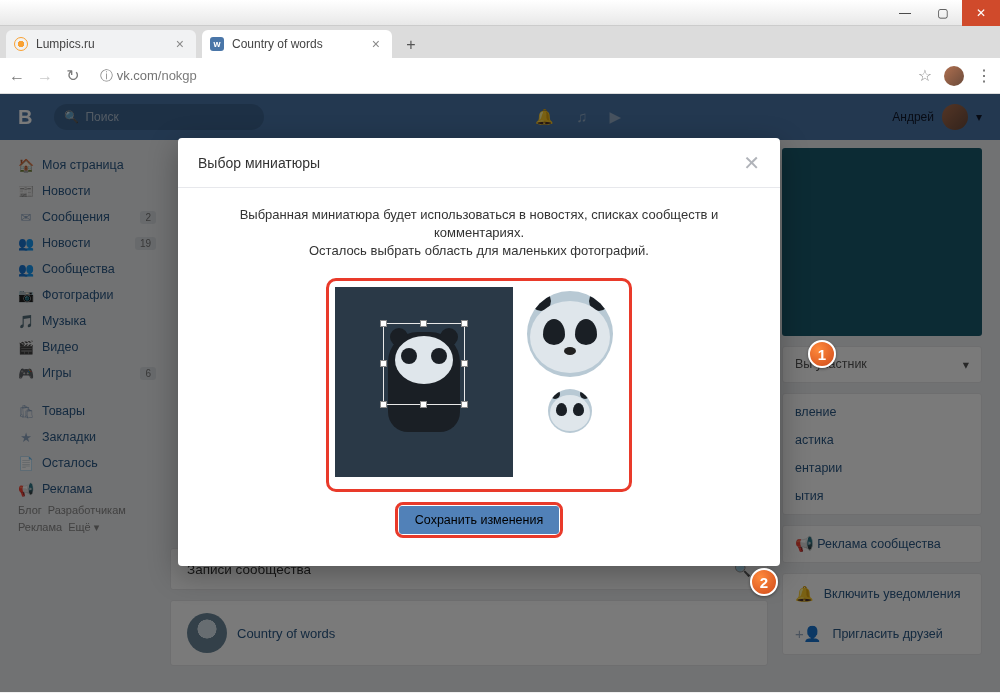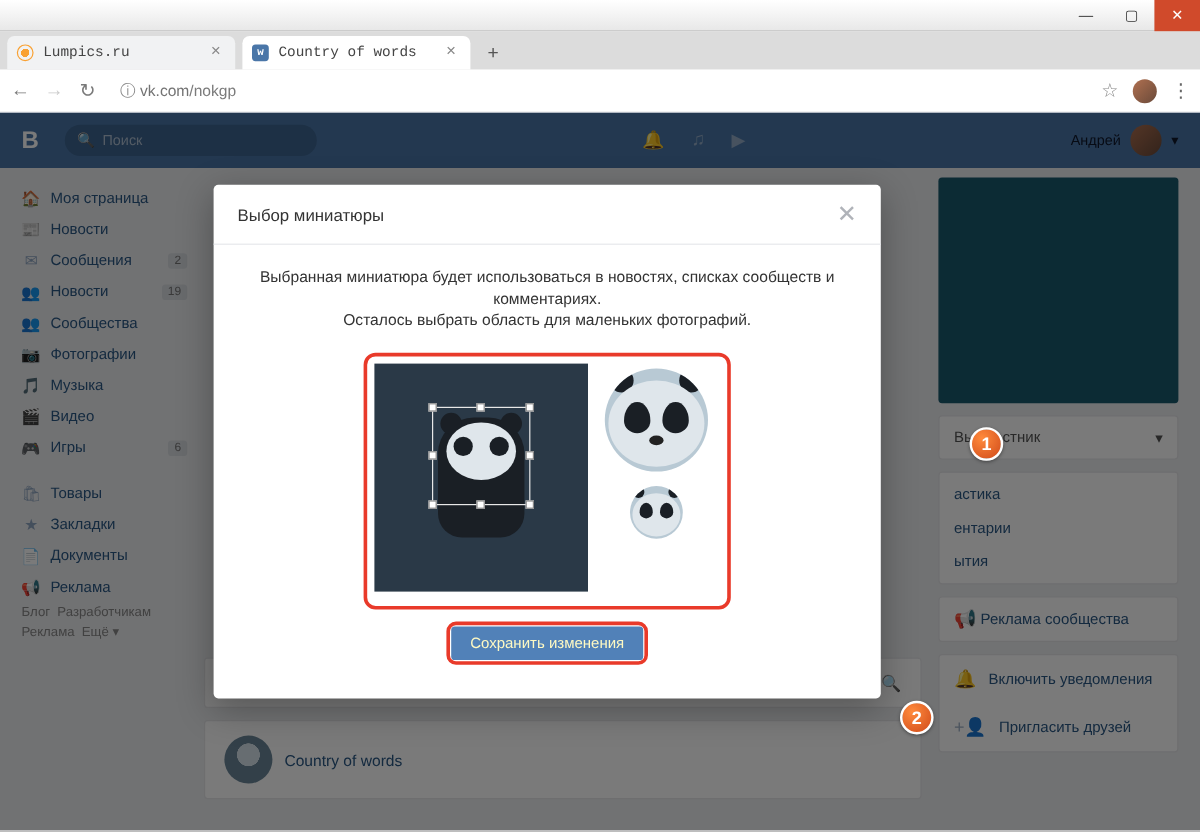--- a/index.html
+++ b/index.html
@@ -5,21 +5,21 @@
 * { box-sizing: border-box; margin: 0; padding: 0; }
 body { font-family: -apple-system, Arial, sans-serif; font-size: 13px; background: #f0f0f0; width: 1000px; height: 693px; overflow: hidden; }
 
 .titlebar { height: 26px; background: linear-gradient(#fff,#e8e8e8); display: flex; align-items: center; border-bottom: 1px solid #ccc; }
 .titlebar-spacer { flex: 1; }
 .titlebar-btns { display: flex; }
 .titlebar-btn { width: 38px; height: 26px; display: flex; align-items: center; justify-content: center; font-size: 12px; color: #333; }
 .titlebar-btn.close { background: #d04a2b; color: #fff; }
 
 .tabs-bar { height: 32px; background: #dcdcdc; display: flex; align-items: flex-end; padding-left: 6px; }
-.tab { height: 28px; width: 190px; background: #f1f2f3; border-radius: 6px 6px 0 0; display: flex; align-items: center; padding: 0 8px; margin-right: 6px; font-size: 12px; color: #444; font-family: Liberation Mono, monospace; }
+.tab { height: 28px; width: 190px; background: #f1f2f3; border-radius: 6px 6px 0 0; display: flex; align-items: center; padding: 0 8px; margin-right: 6px; font-size: 12px; color: #444; }
 .tab.active { background: #fff; }
 .tab .favicon { width: 14px; height: 14px; border-radius: 50%; margin-right: 8px; }
 .tab .fav-orange { background: radial-gradient(circle,#f9a132 40%,transparent 41%); border: 1px solid #f9a132; }
 .tab .fav-vk { background: #4a76a8; color: #fff; font-size: 9px; font-weight: bold; display: flex; align-items: center; justify-content: center; border-radius: 3px; }
 .tab .ttitle { flex: 1; white-space: nowrap; overflow: hidden; text-overflow: ellipsis; }
 .tab .tclose { color: #888; font-size: 14px; padding: 0 4px; }
 .newtab { width: 26px; text-align: center; color: #555; font-size: 16px; padding-bottom: 4px; }
 
 .addr-bar { height: 36px; background: #fff; border-bottom: 1px solid #ddd; display: flex; align-items: center; padding: 0 8px; gap: 10px; }
 .nav-ico { color: #7a7a7a; font-size: 16px; width: 18px; text-align: center; }
@@ -56,21 +56,21 @@
 .cover-box { background: #1a5a6e; height: 188px; border-radius: 3px; }
 .member-box { background: #fff; border: 1px solid #e5e6e9; border-radius: 3px; padding: 10px 12px; font-size: 12.5px; color: #555; display: flex; justify-content: space-between; }
 .links-box { background: #fff; border: 1px solid #e5e6e9; border-radius: 3px; padding: 4px 12px; }
 .links-box div { height: 28px; display: flex; align-items: center; font-size: 12.5px; color: #2a5885; }
 .action-box { background: #fff; border: 1px solid #e5e6e9; border-radius: 3px; }
 .action-box div { height: 40px; display: flex; align-items: center; gap: 10px; padding: 0 12px; font-size: 12.5px; color: #2a5885; }
 .aico { color: #9eb0c6; font-size: 15px; }
 
 
 .dimmer { position: absolute; inset: 0; background: rgba(0,0,0,0.52); }
-.modal { position: absolute; left: 178px; top: 60px; width: 556px; height: 428px; background: #fff; border-radius: 4px; box-shadow: 0 8px 30px rgba(0,0,0,.3); }
+.modal { position: absolute; left: 178px; top: 44px; width: 602px; height: 428px; background: #fff; border-radius: 4px; box-shadow: 0 8px 30px rgba(0,0,0,.3); }
 .modal-head { height: 50px; border-bottom: 1px solid #e7e8ec; display: flex; align-items: center; padding: 0 20px; font-size: 14px; color: #333; justify-content: space-between; }
 .modal-close { color: #b0b3b9; font-size: 20px; }
 .modal-body { padding: 18px 36px 14px; text-align: center; color: #333; font-size: 13px; line-height: 18px; }
 .thumb-area { position: relative; margin: 18px auto 0; width: 306px; height: 214px; border: 3px solid #e93a2a; border-radius: 10px; display: flex; padding: 6px; gap: 14px; }
 .crop-box { width: 178px; height: 190px; background: #2a3947; position: relative; display: flex; align-items: center; justify-content: center; }
 .panda-body { width: 72px; height: 100px; background: #1a1f25; border-radius: 30px 30px 20px 20px; position: relative; }
 .panda-face { width: 58px; height: 48px; background: #dfe6eb; border-radius: 50%; position: absolute; top: 4px; left: 7px; }
 .panda-face::before, .panda-face::after { content: ''; position: absolute; width: 16px; height: 16px; background: #1a1f25; border-radius: 50%; top: 12px; }
 .panda-face::before { left: 6px; }
 .panda-face::after { right: 6px; }
@@ -93,21 +93,21 @@
 .prev-lg .nose { position: absolute; width: 12px; height: 8px; background: #222; border-radius: 50%; top: 56px; left: 37px; }
 .prev-lg .ear { position: absolute; width: 20px; height: 20px; background: #1a1f25; border-radius: 50%; top: 0; }
 .prev-lg .ear.l{left:4px}.prev-lg .ear.r{right:4px}
 .prev-sm .eye { width: 11px; height: 13px; top: 14px; }
 .prev-sm .eye.l { left: 8px; } .prev-sm .eye.r { right: 8px; }
 .prev-sm .ear { position: absolute; width: 10px; height: 10px; background: #1a1f25; border-radius: 50%; top: 0; }
 .prev-sm .ear.l{left:2px}.prev-sm .ear.r{right:2px}
 
 .modal-footer { text-align: center; margin-top: 10px; }
 .save-btn-wrap { display: inline-block; border: 3px solid #e93a2a; border-radius: 8px; padding: 1px; }
-.save-btn { background: #5181b8; color: #fef9c3; border: none; border-radius: 3px; padding: 7px 16px; font-size: 12.5px; cursor: pointer; }
+.save-btn { background: #5181b8; color: #000000; border: none; border-radius: 3px; padding: 7px 16px; font-size: 12.5px; cursor: pointer; }
 
 .callout { position: absolute; width: 28px; height: 28px; border-radius: 50%; background: radial-gradient(circle at 35% 30%,#ff8a3c,#d04a1a); border: 2px solid #fff; color: #fff; font-weight: bold; font-size: 15px; display: flex; align-items: center; justify-content: center; box-shadow: 0 1px 3px rgba(0,0,0,.4); }
 .c1 { left: 630px; top: 202px; }
 .c2 { left: 572px; top: 430px; }
 </style>
 </head>
 <body>
 
 <div class="titlebar">
   <div class="titlebar-spacer"></div>
@@ -210,21 +210,21 @@
       <div class="side-item">
           <span class="sico">🛍</span>
           <span>Товары</span>
         </div>
       <div class="side-item">
           <span class="sico">★</span>
           <span>Закладки</span>
         </div>
       <div class="side-item">
           <span class="sico">📄</span>
-          <span>Документы</span>
+          <span>Осталось</span>
         </div>
       <div class="side-item">
           <span class="sico">📢</span>
           <span>Реклама</span>
         </div>
       <div class="side-footer">
         <a>Блог</a><a>Разработчикам</a><br>
         <a>Реклама</a><a>Ещё ▾</a>
       </div>
     </div>
@@ -241,20 +241,21 @@
       </div>
     </div>
 
     <div class="right-col">
       <div class="cover-box"></div>
       <div class="member-box">
         <span>Вы участник</span>
         <span>▾</span>
       </div>
       <div class="links-box">
+        <div>вление</div>
         <div>астика</div>
         <div>ентарии</div>
         <div>ытия</div>
       </div>
       <div class="links-box">
         <div><span class="aico">📢</span>&nbsp;<span>Реклама сообщества</span></div>
       </div>
       <div class="action-box">
         <div>
             <span class="aico">🔔</span>

